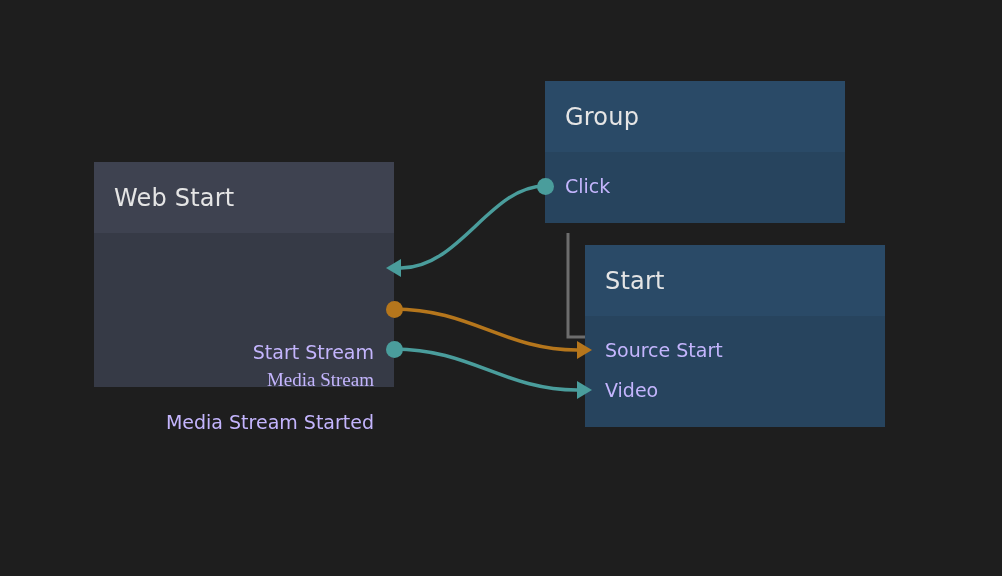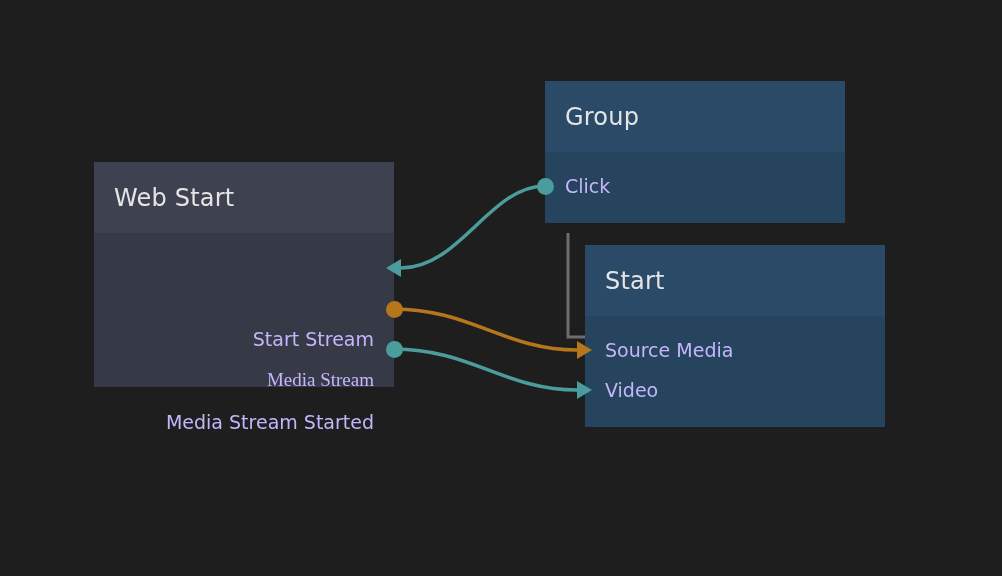--- a/index.html
+++ b/index.html
@@ -132,21 +132,21 @@
     <path fill="none" stroke="#4a9d9c" stroke-width="3.5" stroke-linecap="round" d="M 545 186 C 490 186, 460 268, 401 268"></path>
     <path fill="none" stroke="#b5761c" stroke-width="3.5" stroke-linecap="round" d="M 394 309 C 470 309, 505 350, 577 350"></path>
     <path fill="none" stroke="#4a9d9c" stroke-width="3.5" stroke-linecap="round" d="M 394 349 C 470 349, 505 390, 577 390"></path>
   </svg>
 
   <div class="node node-dark" style="left:94px; top:162px; width:300px; height:225px;">
     <div class="node-header" style="height:71px;">
       <span>Web Start</span>
     </div>
     <div class="node-body" style="height:154px;">
-      <div class="port port-out" style="top:106px;">
+      <div class="port port-out" style="top:119px;">
         <span>Start Stream</span>
       </div>
       <div class="port port-out" style="top:147px;font-family:Liberation Serif, serif;">
         <span>Media Stream</span>
       </div>
       <div class="port port-out" style="top:187px;align-items:flex-end;">
         <span>Media Stream Started</span>
       </div>
     </div>
   </div>
@@ -167,21 +167,21 @@
   </div>
 
   <div class="socket socket-teal" style="left:545px; top:186px;"></div>
 
   <div class="node node-blue" style="left:585px; top:245px; width:300px; height:182px;">
     <div class="node-header" style="height:71px;">
       <span>Start</span>
     </div>
     <div class="node-body" style="height:111px;">
       <div class="port port-in" style="top:34px;">
-        <span>Source Media</span>
+        <span>Source Start</span>
       </div>
       <div class="port port-in" style="top:74px;">
         <span>Video</span>
       </div>
     </div>
   </div>
 
   <div class="arrow arrow-right-orange" style="left:592px; top:350px;"></div>
   <div class="arrow arrow-right-teal" style="left:592px; top:390px;"></div>
 

